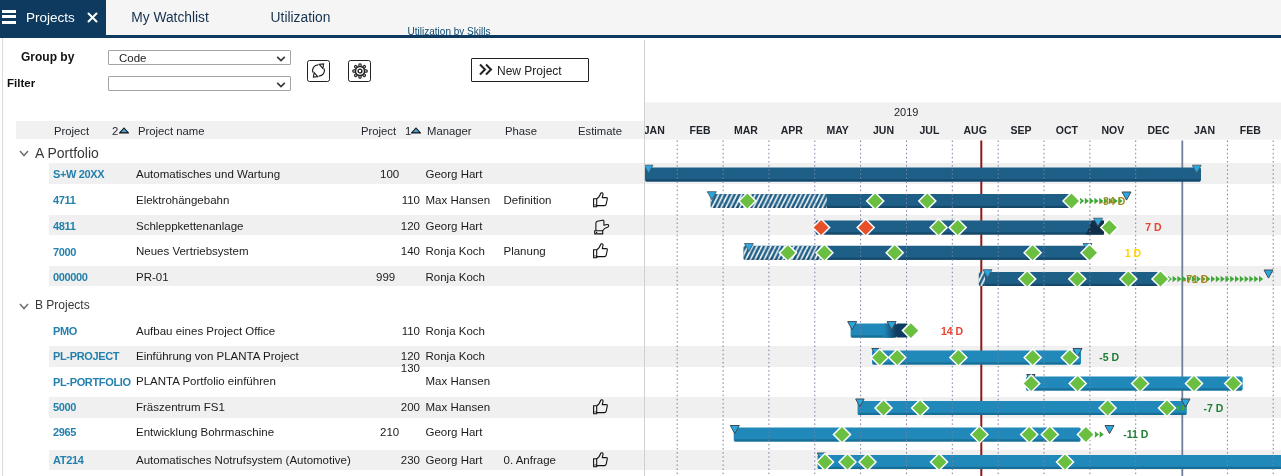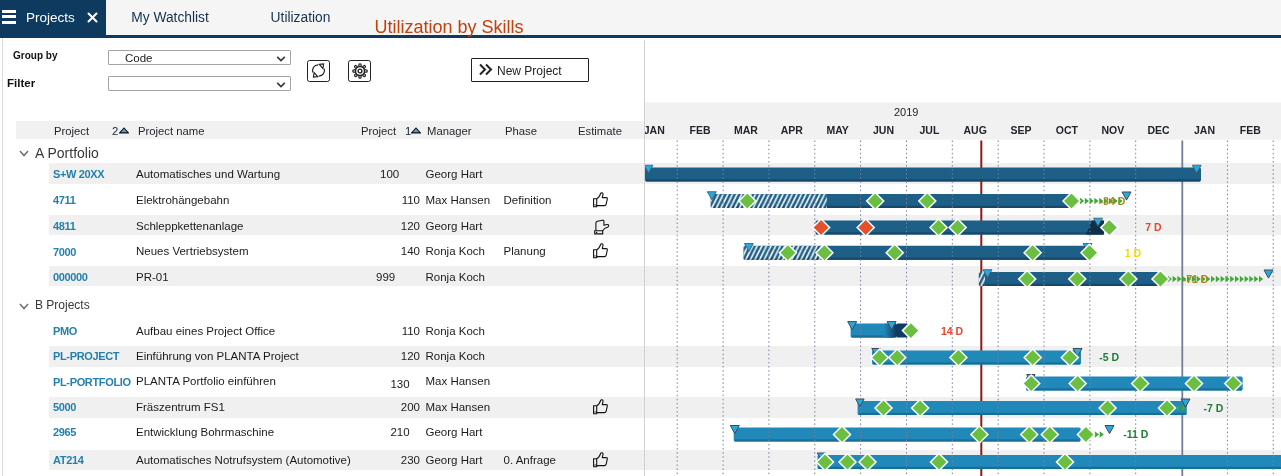--- a/index.html
+++ b/index.html
@@ -4,24 +4,24 @@
 <div class="ab" style="left:0;top:0;width:106px;height:37.5px;background:#0d3a5e"></div>
 <div class="ab" style="left:2px;top:9.5px;width:14px;height:3px;background:#fff"></div>
 <div class="ab" style="left:2px;top:15px;width:14px;height:3px;background:#fff"></div>
 <div class="ab" style="left:2px;top:20.5px;width:14px;height:3px;background:#fff"></div>
 <div class="ab" style="left:26px;top:9.5px;font-size:13.5px;color:#fff">Projects</div>
 <svg class="ab" style="left:86.5px;top:11.5px" width="11" height="11" viewBox="0 0 11 11">
     <path d="M1.5 1.5 L9.5 9.5 M9.5 1.5 L1.5 9.5" stroke="#fff" stroke-width="2" stroke-linecap="round"></path>
   </svg>
 <div class="ab" style="left:170px;top:9.5px;transform:translateX(-50%);font-size:13.8px;color:#16324f">My Watchlist</div>
 <div class="ab" style="left:300.5px;top:9.5px;transform:translateX(-50%);font-size:13.8px;color:#16324f">Utilization</div>
-<div class="ab" style="left:449px;top:17px;transform:translateX(-50%);font-size:18px;color:#c2410c">Utilization by Skills</div>
-<div class="ab" style="left:13px;top:49.8px;font-size:10px;font-weight:bold;color:#111">Group by</div>
+<div class="ab" style="left:449px;top:26px;transform:translateX(-50%);font-size:10px;color:#0c4a6e">Utilization by Skills</div>
+<div class="ab" style="left:21px;top:49.8px;font-size:12px;font-weight:bold;color:#111">Group by</div>
 <div class="ab" style="left:7px;top:76.8px;font-size:11.5px;font-weight:bold;color:#111">Filter</div>
-<div class="ab" style="left:108px;top:49.6px;width:183px;height:15.4px;background:#fff;border:1px solid #a3a3a3;border-radius:1px;font-size:11.5px;color:#1b1b1b;line-height:14px;padding-left:16px">Code<svg style="position:absolute;right:4px;top:4px" width="10" height="8" viewBox="0 0 10 8">
+<div class="ab" style="left:108px;top:49.6px;width:183px;height:15.4px;background:#fff;border:1px solid #a3a3a3;border-radius:1px;font-size:11.5px;color:#1b1b1b;line-height:14px;padding-left:10px">Code<svg style="position:absolute;right:4px;top:4px" width="10" height="8" viewBox="0 0 10 8">
       <path d="M1.2 1.8 L5 5.6 L8.8 1.8" stroke="#3a3a3a" stroke-width="1.7" fill="none"></path>
     </svg></div>
 <div class="ab" style="left:108px;top:76.0px;width:183px;height:15.4px;background:#fff;border:1px solid #a3a3a3;border-radius:1px;font-size:11.5px;color:#1b1b1b;line-height:14px;padding-left:4px">
     <svg style="position:absolute;right:4px;top:4px" width="10" height="8" viewBox="0 0 10 8">
       <path d="M1.2 1.8 L5 5.6 L8.8 1.8" stroke="#3a3a3a" stroke-width="1.7" fill="none"></path>
     </svg>
   </div>
 <div class="ab" style="left:307px;top:59.5px;width:23px;height:22px;border:1.8px solid #222;border-radius:2.5px"></div>
 <svg class="ab" style="left:310px;top:62px" width="17" height="17" viewBox="0 0 17 17">
     <path d="M2.9,10.6 A5.6,5.6 0 0 1 8.3,2.9" fill="none" stroke="#222" stroke-width="1.2"></path>
@@ -116,34 +116,34 @@
 <div class="ab code" style="left:53px;top:325px">PMO</div>
 <div class="ab t12" style="left:136px;top:324.7px">Aufbau eines Project Office</div>
 <div class="ab t12" style="left:380px;top:324.7px;width:40px;text-align:right">110</div>
 <div class="ab t12" style="left:425.5px;top:324.7px">Ronja Koch</div>
 <div class="ab code" style="left:53px;top:350.2px">PL-PROJECT</div>
 <div class="ab t12" style="left:136px;top:349.9px">Einführung von PLANTA Project</div>
 <div class="ab t12" style="left:380px;top:349.9px;width:40px;text-align:right">120</div>
 <div class="ab t12" style="left:425.5px;top:349.9px">Ronja Koch</div>
 <div class="ab code" style="left:53px;top:375.7px">PL-PORTFOLIO</div>
 <div class="ab t12" style="left:136px;top:375.4px">PLANTA Portfolio einführen</div>
-<div class="ab t12" style="left:380px;top:378px;width:40px;text-align:center">130</div>
+<div class="ab t12" style="left:380px;top:362px;width:40px;text-align:right">130</div>
 <div class="ab t12" style="left:425.5px;top:375.4px">Max Hansen</div>
 <div class="ab code" style="left:53px;top:400.9px">5000</div>
 <div class="ab t12" style="left:136px;top:400.6px">Fräszentrum FS1</div>
 <div class="ab t12" style="left:380px;top:400.6px;width:40px;text-align:right">200</div>
 <div class="ab t12" style="left:425.5px;top:400.6px">Max Hansen</div>
 <svg class="ab" style="left:592px;top:398.6px" width="19" height="16" viewBox="0 0 19 16">
     <path d="M1.6 6.8 h3.1 v8 h-3.1 z" fill="none" stroke="#111" stroke-width="1.1"></path>
     <circle cx="3.1" cy="12.9" r="0.7" fill="#111"></circle>
     <path d="M4.7 13.6 h7.6 q1.6 0 1.9-1.5 l1.1-5.2 q0.25-1.3-1.1-1.3 h-3.9 l0.7-3.3 q0.2-1.3-0.9-1.55 q-1.1-0.25-1.5 0.8 q-0.6 1.7-1.5 3.1 q-0.9 1.3-2.4 2.1" fill="none" stroke="#111" stroke-width="1.1" stroke-linejoin="round"></path>
   </svg>
 <div class="ab code" style="left:53px;top:426.1px">2965</div>
 <div class="ab t12" style="left:136px;top:425.8px">Entwicklung Bohrmaschine</div>
-<div class="ab t12" style="left:380px;top:425.8px;width:40px;text-align:center">210</div>
+<div class="ab t12" style="left:380px;top:425.8px;width:40px;text-align:left">210</div>
 <div class="ab t12" style="left:425.5px;top:425.8px">Georg Hart</div>
 <div class="ab code" style="left:53px;top:454.1px">AT214</div>
 <div class="ab t12" style="left:136px;top:453.8px">Automatisches Notrufsystem (Automotive)</div>
 <div class="ab t12" style="left:380px;top:453.8px;width:40px;text-align:right">230</div>
 <div class="ab t12" style="left:425.5px;top:453.8px">Georg Hart</div>
 <div class="ab t12" style="left:503.5px;top:453.8px">0. Anfrage</div>
 <svg class="ab" style="left:592px;top:451.8px" width="19" height="16" viewBox="0 0 19 16">
     <path d="M1.6 6.8 h3.1 v8 h-3.1 z" fill="none" stroke="#111" stroke-width="1.1"></path>
     <circle cx="3.1" cy="12.9" r="0.7" fill="#111"></circle>
     <path d="M4.7 13.6 h7.6 q1.6 0 1.9-1.5 l1.1-5.2 q0.25-1.3-1.1-1.3 h-3.9 l0.7-3.3 q0.2-1.3-0.9-1.55 q-1.1-0.25-1.5 0.8 q-0.6 1.7-1.5 3.1 q-0.9 1.3-2.4 2.1" fill="none" stroke="#111" stroke-width="1.1" stroke-linejoin="round"></path>

